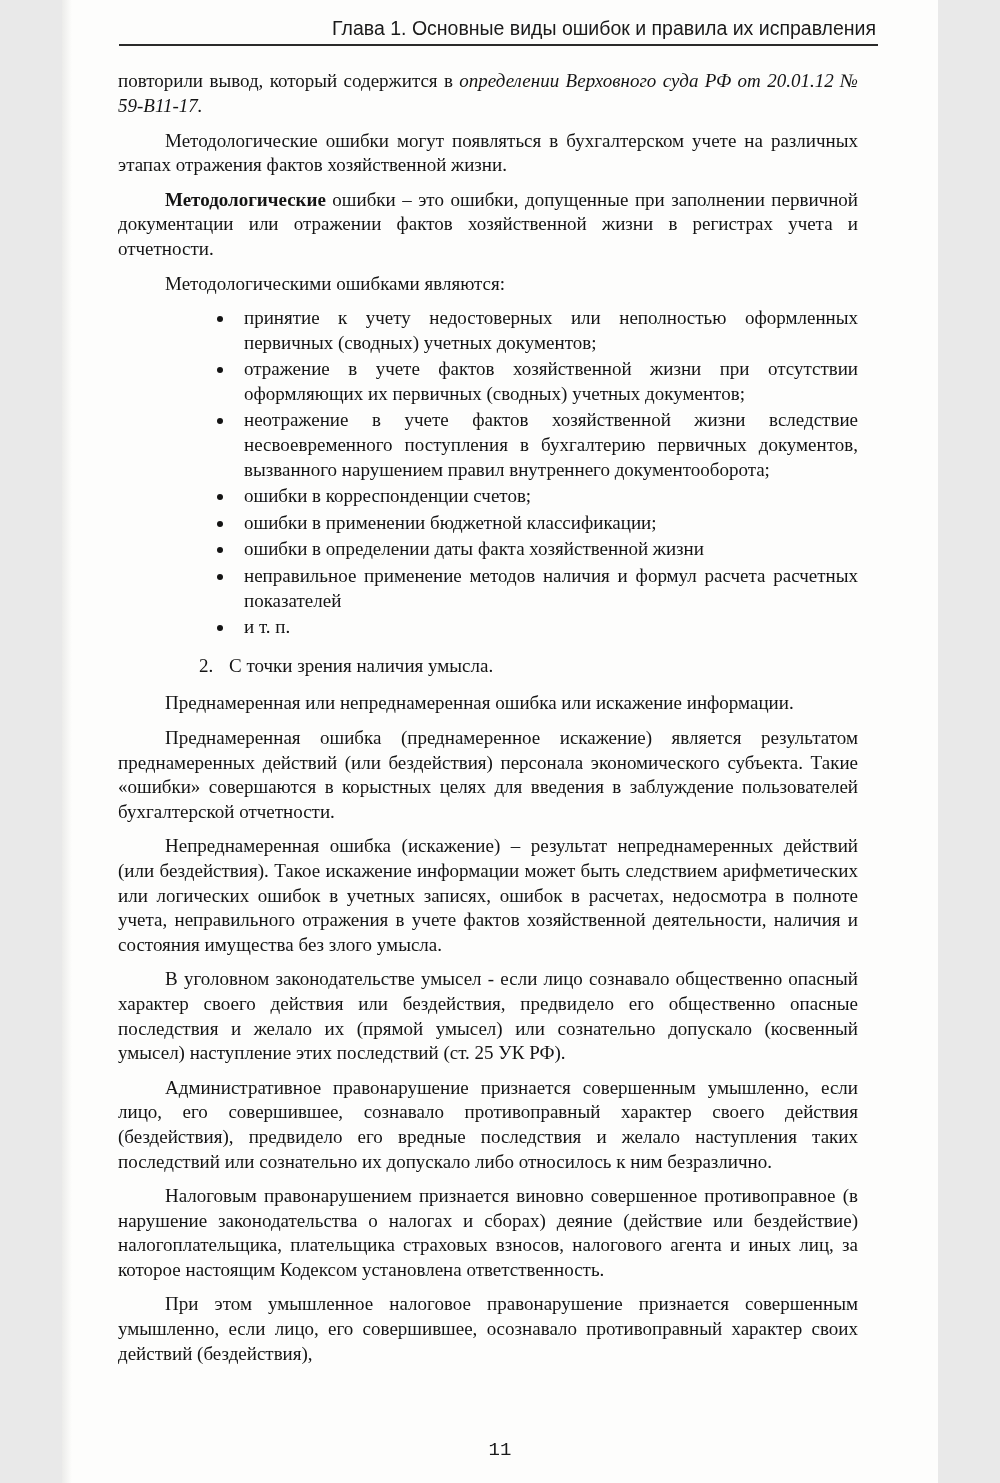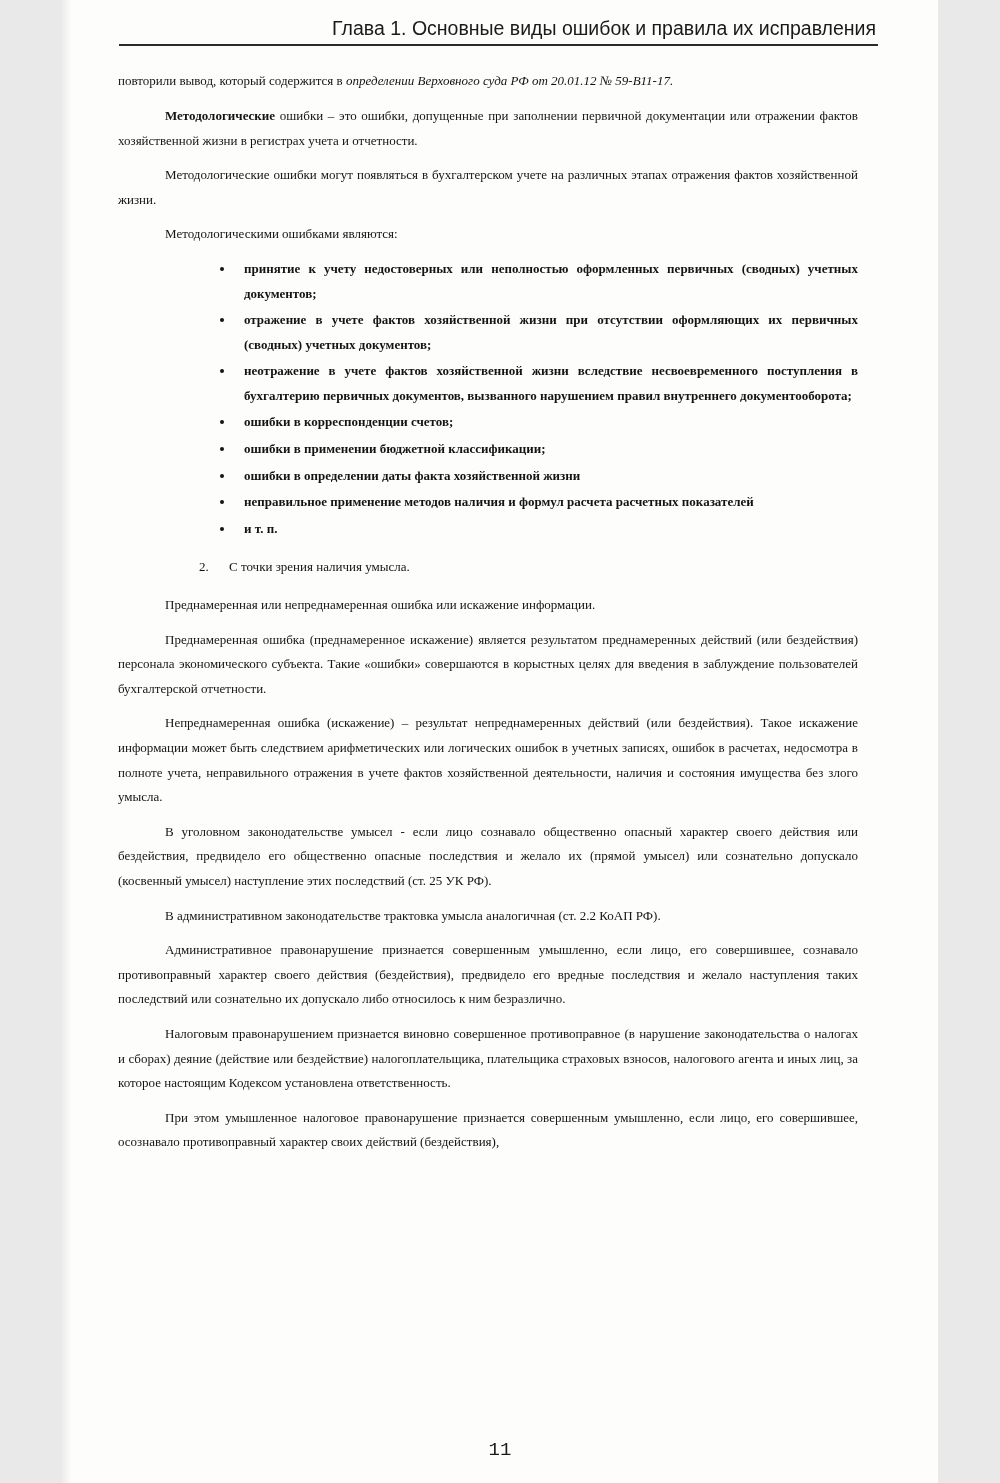--- a/index.html
+++ b/index.html
@@ -28,38 +28,37 @@
     color: #1a1a1a;
     white-space: nowrap;
   }
   .header-rule {
     border: none;
     border-top: 2.2px solid #2a2a2a;
     margin: 3px 60px 0 57px;
   }
   .body-text {
     margin: 23px 80px 0 56px;
-    font-size: 13px;
+    font-size: 19px;
     line-height: 24.6px;
     text-align: justify;
   }
   .body-text p {
     margin: 0 0 10px 0;
     text-indent: 47px;
   }
   .body-text p.continued {
     text-indent: 0;
   }
   .body-text .italic { font-style: italic; }
   .body-text .bold { font-weight: bold; }
   ul.bullet-list {
     list-style: disc outside;
     margin: 2px 0 10px 0;
     padding: 0 0 0 117px;
-    font-weight: bold;
   }
   ul.bullet-list li {
     padding-left: 9px;
     margin: 0 0 2px 0;
     text-align: justify;
   }
   .numbered-heading {
     margin: 14px 0 13px 0;
     padding-left: 81px;
     font-weight: normal;
@@ -85,23 +84,23 @@
 
 <div class="page">
 
   <div class="running-header">Глава 1. Основные виды ошибок и правила их исправления</div>
   <hr class="header-rule">
 
   <div class="body-text">
 
     <p class="continued"><span>повторили вывод, который содержится в </span><span class="italic">определении Верховного суда РФ от 20.01.12 № 59-В11-17.</span></p>
 
+    <p>Методологические ошибки могут появляться в бухгалтерском учете на различных этапах отражения фактов хозяйственной жизни.</p>
+
     <p><span class="bold">Методологические</span><span> ошибки – это ошибки, допущенные при заполнении первичной документации или отражении фактов хозяйственной жизни в регистрах учета и отчетности.</span></p>
-
-    <p>Методологические ошибки могут появляться в бухгалтерском учете на различных этапах отражения фактов хозяйственной жизни.</p>
 
     <p>Методологическими ошибками являются:</p>
 
     <ul class="bullet-list">
       <li>принятие к учету недостоверных или неполностью оформленных первичных (сводных) учетных документов;</li>
       <li>отражение в учете фактов хозяйственной жизни при отсутствии оформляющих их первичных (сводных) учетных документов;</li>
       <li>неотражение в учете фактов хозяйственной жизни вследствие несвоевременного поступления в бухгалтерию первичных документов, вызванного нарушением правил внутреннего документооборота;</li>
       <li>ошибки в корреспонденции счетов;</li>
       <li>ошибки в применении бюджетной классификации;</li>
       <li>ошибки в определении даты факта хозяйственной жизни</li>
@@ -113,21 +112,20 @@
 
     <p>Преднамеренная или непреднамеренная ошибка или искажение информации.</p>
 
     <p>Преднамеренная ошибка (преднамеренное искажение) является результатом преднамеренных действий (или бездействия) персонала экономического субъекта. Такие «ошибки» совершаются в корыстных целях для введения в заблуждение пользователей бухгалтерской отчетности.</p>
 
     <p>Непреднамеренная ошибка (искажение) – результат непреднамеренных действий (или бездействия). Такое искажение информации может быть следствием арифметических или логических ошибок в учетных записях, ошибок в расчетах, недосмотра в полноте учета, неправильного отражения в учете фактов хозяйственной деятельности, наличия и состояния имущества без злого умысла.</p>
 
 
     <p>В уголовном законодательстве умысел - если лицо сознавало общественно опасный характер своего действия или бездействия, предвидело его общественно опасные последствия и желало их (прямой умысел) или сознательно допускало (косвенный умысел) наступление этих последствий (ст. 25 УК РФ).</p>
 
-    <p>В административном законодательстве трактовка умысла аналогичная (ст. 2.2 КоАП РФ).</p>
 
     <p>Административное правонарушение признается совершенным умышленно, если лицо, его совершившее, сознавало противоправный характер своего действия (бездействия), предвидело его вредные последствия и желало наступления таких последствий или сознательно их допускало либо относилось к ним безразлично.</p>
 
 
     <p>Налоговым правонарушением признается виновно совершенное противоправное (в нарушение законодательства о налогах и сборах) деяние (действие или бездействие) налогоплательщика, плательщика страховых взносов, налогового агента и иных лиц, за которое настоящим Кодексом установлена ответственность.</p>
 
     <p>При этом умышленное налоговое правонарушение признается совершенным умышленно, если лицо, его совершившее, осознавало противоправный характер своих действий (бездействия),</p>
 
   </div>
 

